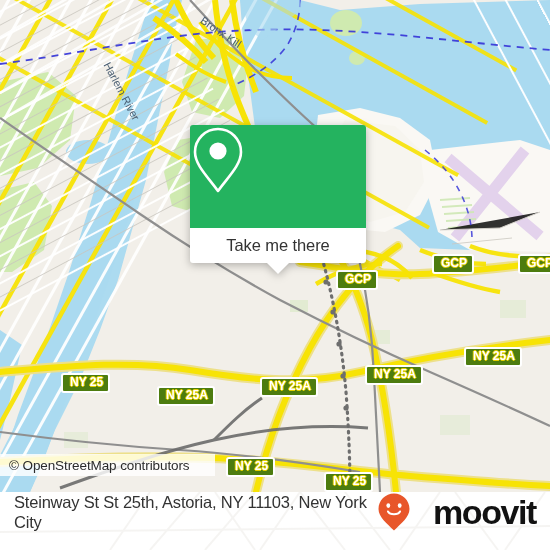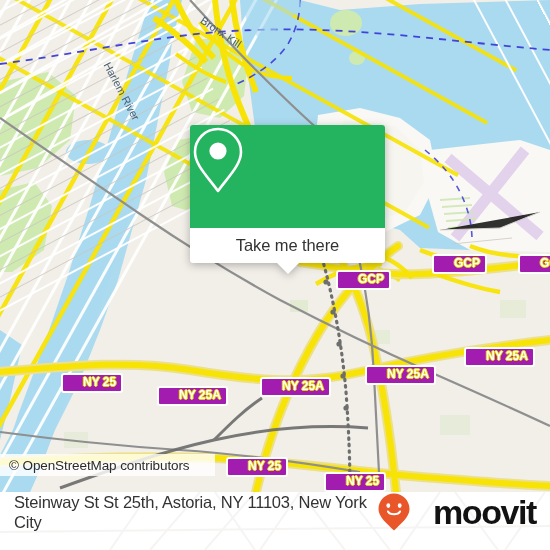--- a/index.html
+++ b/index.html
@@ -29,21 +29,21 @@
     padding-left:9px;
     font-size:13.5px; color:#2b2b2b;
     letter-spacing:-0.1px;
     white-space:nowrap;
     z-index: 40;
   }
 
   
   .popup {
     position:absolute; left:190px; top:125px;
-    width:195px;
+    width:176px;
     z-index: 50;
     filter: drop-shadow(0 2px 4px rgba(0,0,0,0.28));
   }
   .popup-green {
     background:#24b35f;
     height:103px;
     border-radius:3px 3px 0 0;
     display:flex; align-items:center; justify-content:center;
   }
   .popup-foot {
@@ -86,26 +86,26 @@
   }
   .brand-word {
     font-size:34px; font-weight:bold; color:#121212;
     letter-spacing:-1.4px; line-height:34px;
     margin-left:-1px;
   }
 
   
   .shield {
     position:absolute;
-    background:#a21caf;
+    background:#4d7c0f;
     border:2px solid #ffffff;
     border-radius:3px;
     color:#ffffff;
     font-size:12px; font-weight:bold;
-    padding:1px 5px 2px 20px;
+    padding:1px 5px 2px 7px;
     text-shadow: -1px 0 #e2cf00, 0 1px #e2cf00, 1px 0 #e2cf00, 0 -1px #e2cf00;
     white-space:nowrap;
     line-height:13px;
     z-index:20;
   }
   .wlabel {
     position:absolute;
     font-size:11px; color:#4b5f73;
     white-space:nowrap;
     z-index:18;

